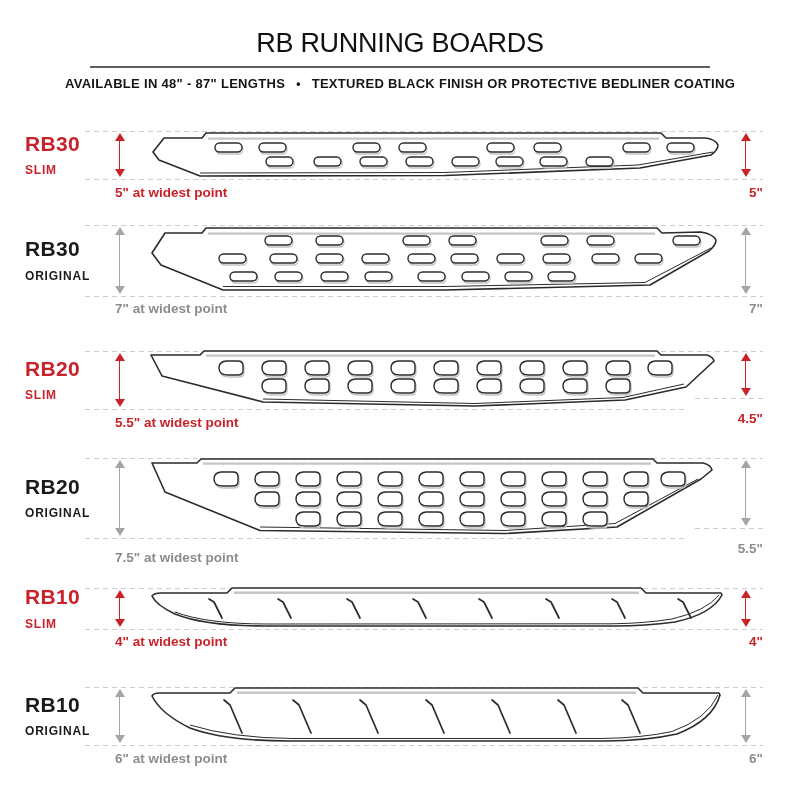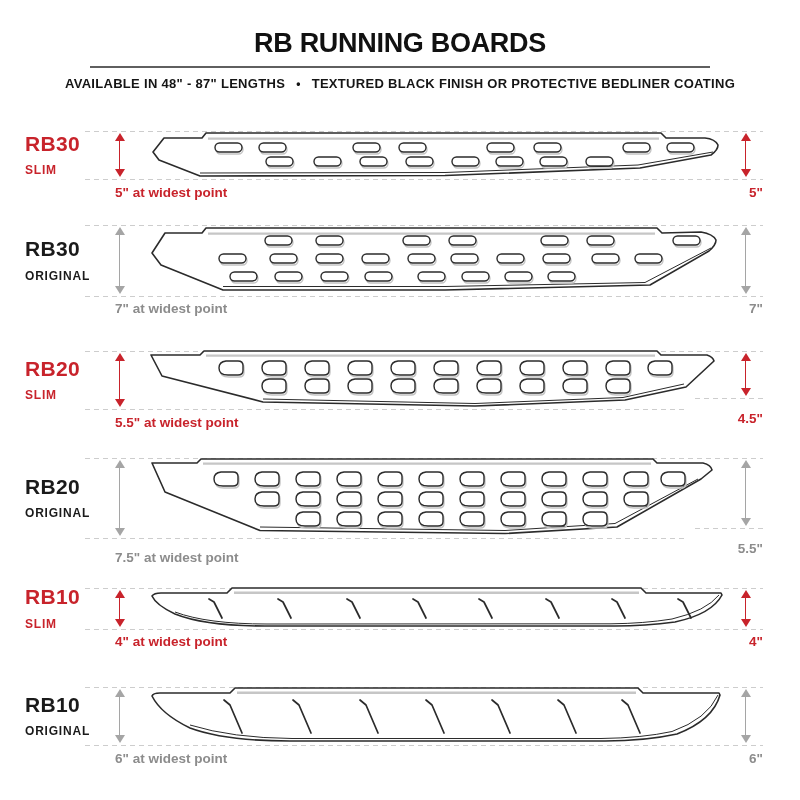--- a/index.html
+++ b/index.html
@@ -1,20 +1,20 @@
 <!DOCTYPE html>
 <html style="--red: #c8232b; --gray-text: #8c8c8c; --gray-arrow: #a5a5a5; --dash: #cdcdcd; --line: #2b2b2b;"><head>
 <meta charset="utf-8">
 <style>
   html,body{margin:0;padding:0;background:#fff;}
   #page{position:relative;width:800px;height:800px;background:#fff;overflow:hidden;
         font-family:"Liberation Sans", sans-serif;}
   
   #title{position:absolute;top:28px;left:0;width:800px;text-align:center;
-         font-size:27px;font-weight:700;letter-spacing:-0.3px;color:#111;}
+         font-size:27px;font-weight:400;letter-spacing:-0.3px;color:#111;}
   #divider{position:absolute;top:66px;left:90px;width:620px;height:2px;background:#5f5f5f;}
   #subtitle{position:absolute;top:76px;left:0;width:800px;text-align:center;
             font-size:13px;font-weight:bold;letter-spacing:0.3px;color:#151515;}
   #subtitle .bullet{margin:0 11px;font-size:12px;}
   
   .row{position:absolute;left:0;width:800px;}
   .theme-red{--ac:var(--red);--cap:var(--red);--model:var(--red);}
   .theme-gray{--ac:var(--gray-arrow);--cap:var(--gray-text);--model:#1a1a1a;}
   .dash{position:absolute;height:2px;
         background-image:repeating-linear-gradient(90deg,var(--dash) 0 5px,transparent 5px 9px);

